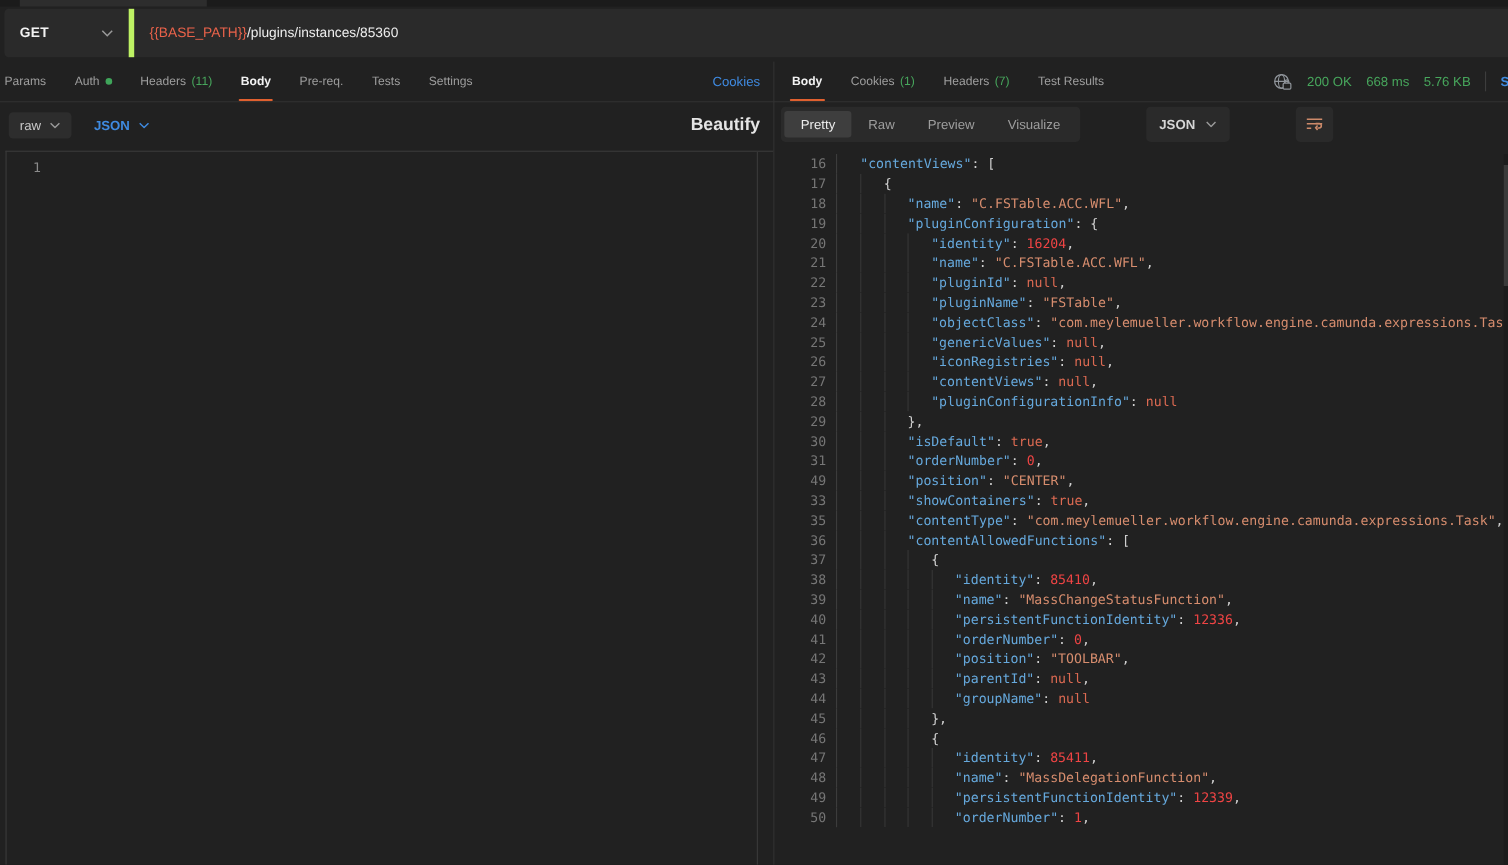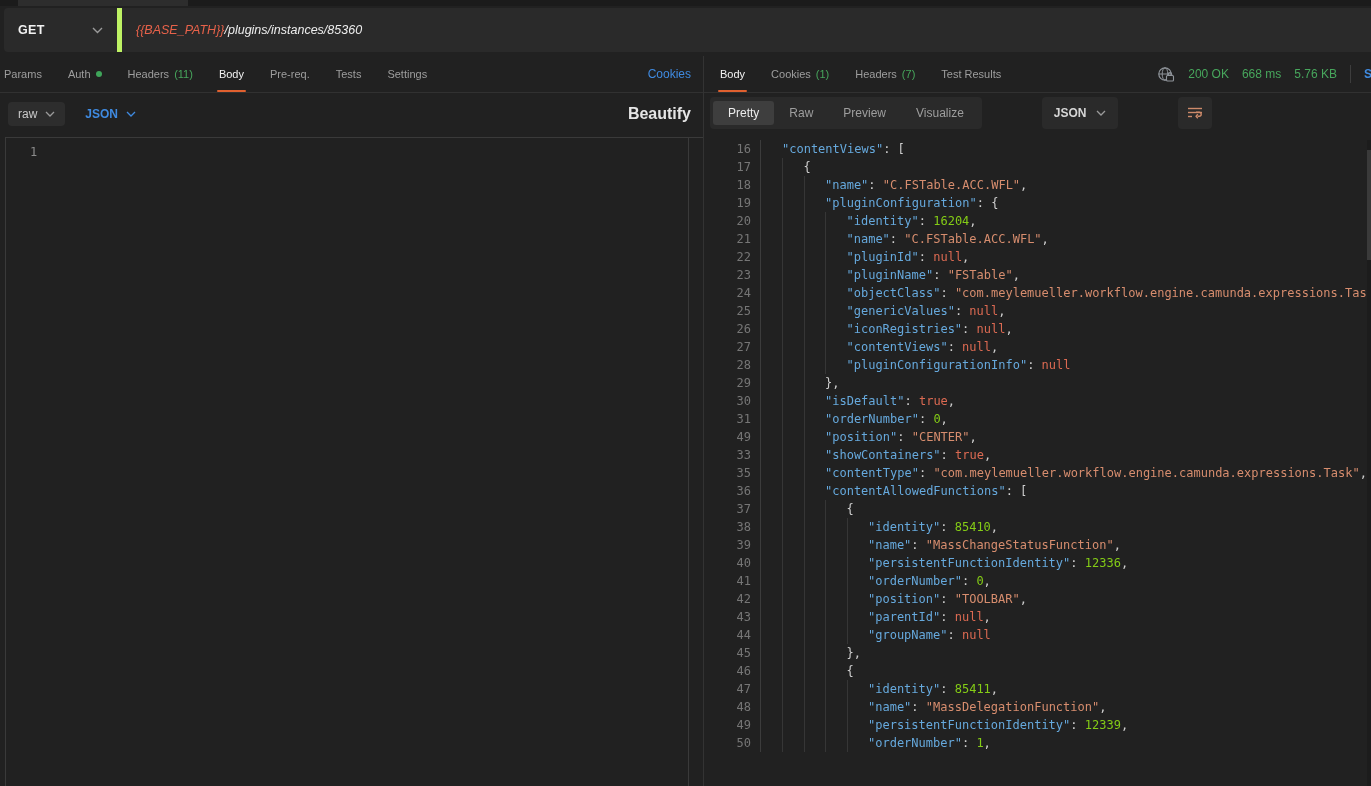--- a/index.html
+++ b/index.html
@@ -11,32 +11,32 @@
   #top-strip { left:0; top:0; width:1371px; height:6px; background:#1b1b1b; }
   #tab-remnant { left:18px; top:0; width:170px; height:6px; background:#2d2d2d; }
 
   
   #url-bar { left:4px; top:8px; right:0; height:44px; background:#2a2a2a;
              border-radius:4px 0 0 4px; display:flex; align-items:stretch; }
   #method-selector { width:118px; display:flex; align-items:center; justify-content:space-between;
                      padding:0 14px; border-right:5px solid #bef264; cursor:pointer; }
   #method-label { color:#f2f2f2; font-size:12.5px; font-weight:700; letter-spacing:.3px; }
   #url-input { flex:1; display:flex; align-items:center; padding-left:14px;
-               font-size:12.5px; white-space:nowrap; overflow:hidden;font-style:italic; }
+               font-size:12.5px; white-space:nowrap; overflow:hidden; }
   .url-var { color:#e8624a; }
   .url-path { color:#ededed; }
 
   
   #tabs-separator { left:0; top:92px; width:1371px; height:1px; background:#313131; }
   .tab-row { top:56px; height:36px; display:flex; align-items:stretch; }
   #request-tabs { left:0; width:703px; padding-left:4px; }
   #response-tabs { left:704px; right:0; padding-left:16px; }
   .tab { position:relative; display:flex; align-items:center; gap:5px; margin-right:26px;
          font-size:11px; color:#9e9e9e; cursor:pointer; white-space:nowrap; }
-  .tab.active { color:#f2f2f2; font-weight:400; }
+  .tab.active { color:#f2f2f2; font-weight:700; }
   .tab.active .underline { position:absolute; left:-2px; right:-2px; bottom:0; height:2px;
                            background:#e0602f; border-radius:1px; }
   .tab .count { color:#47a65c; }
   .dot { width:6px; height:6px; border-radius:50%; background:#3fa55a; display:inline-block; }
   #cookies-link { margin-left:auto; margin-right:12px; display:flex; align-items:center;
                   font-size:12px; color:#3f8ae0; cursor:pointer; }
 
   
   #request-toolbar { left:0; top:93px; width:703px; height:42px; display:flex; align-items:center; }
   #raw-type-selector { margin-left:8px; display:flex; align-items:center; gap:8px;
@@ -82,21 +82,21 @@
   #response-body-code { left:710px; top:140px; right:0; bottom:0; overflow:hidden;
                         font-family:"DejaVu Sans Mono", monospace; font-size:12px; }
   .code-line { display:flex; height:18px; line-height:18px; }
   .gutter { flex:none; width:50px; padding-right:9px; text-align:right; color:#767676; }
   .code-cell { flex:1; position:relative; border-left:1px solid #3c3c3c; padding-left:21px;
                white-space:pre; overflow:hidden; }
   .g { display:inline-block; width:21.5px; height:18px; border-left:1px solid #363636;
        vertical-align:top; }
   .tk-k { color:#66a9dd; }
   .tk-s { color:#d78d6e; }
-  .tk-n { color:#84cc16; }
+  .tk-n { color:#ef4444; }
   .tk-a { color:#dc6a52; }
   .tk-p { color:#d0d0d0; }
   #response-scrollbar { left:1367px; top:140px; bottom:0; width:4px; background:#1c1c1c; }
   #response-scroll-thumb { position:absolute; left:0; top:10px; width:4px; height:110px; background:#3a3a3a; }
 
   .chev { flex:none; }
 </style>
 </head>
 <body>
 

